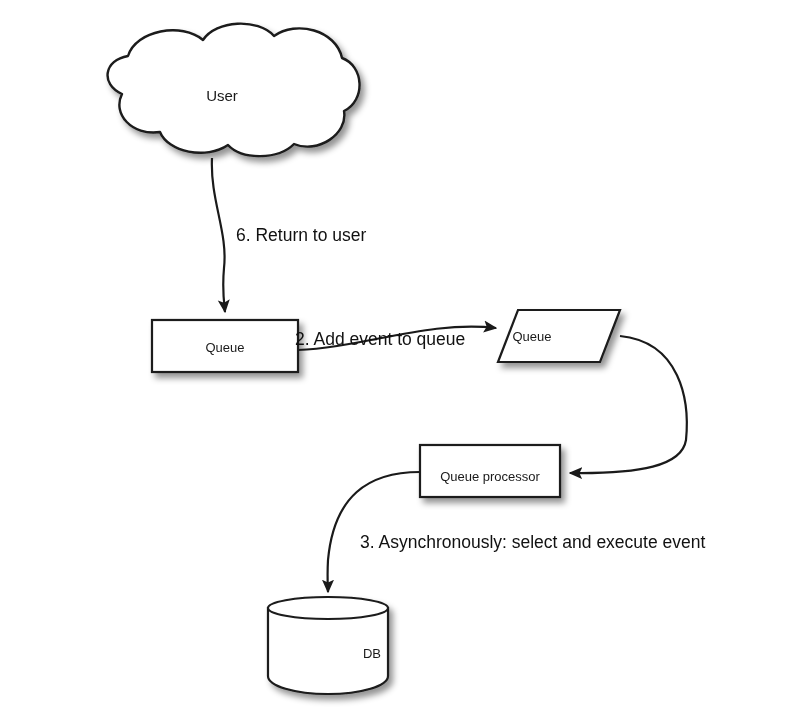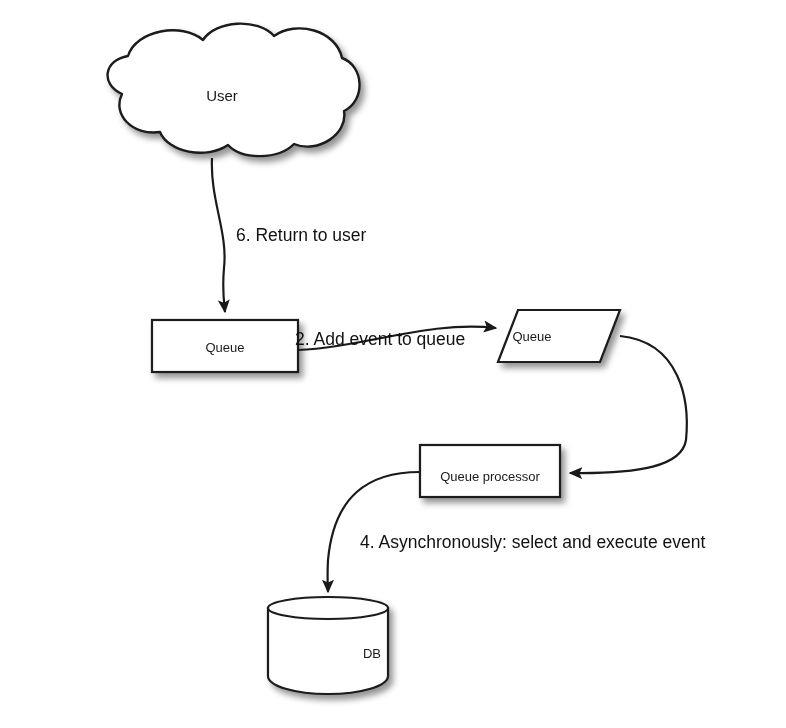--- a/index.html
+++ b/index.html
@@ -121,16 +121,16 @@
 
     <div class="node-label" style="left:490px; top:476px;">Queue processor</div>
 
     <div class="node-label" style="left:328px; top:653px;margin-left:44px;">DB</div>
 
 
     <div class="step-label" style="left:295px; top:283px;margin-top:48px;">2. Add event to queue</div>
 
     <div class="step-label" style="left:236px; top:227px;">6. Return to user</div>
 
-    <div class="step-label" style="left:360px; top:534px;">4. Asynchronously: select and execute event</div>
+    <div class="step-label" style="left:360px; top:534px;">3. Asynchronously: select and execute event</div>
   </div>
 
 </div>
 
 </body></html>

